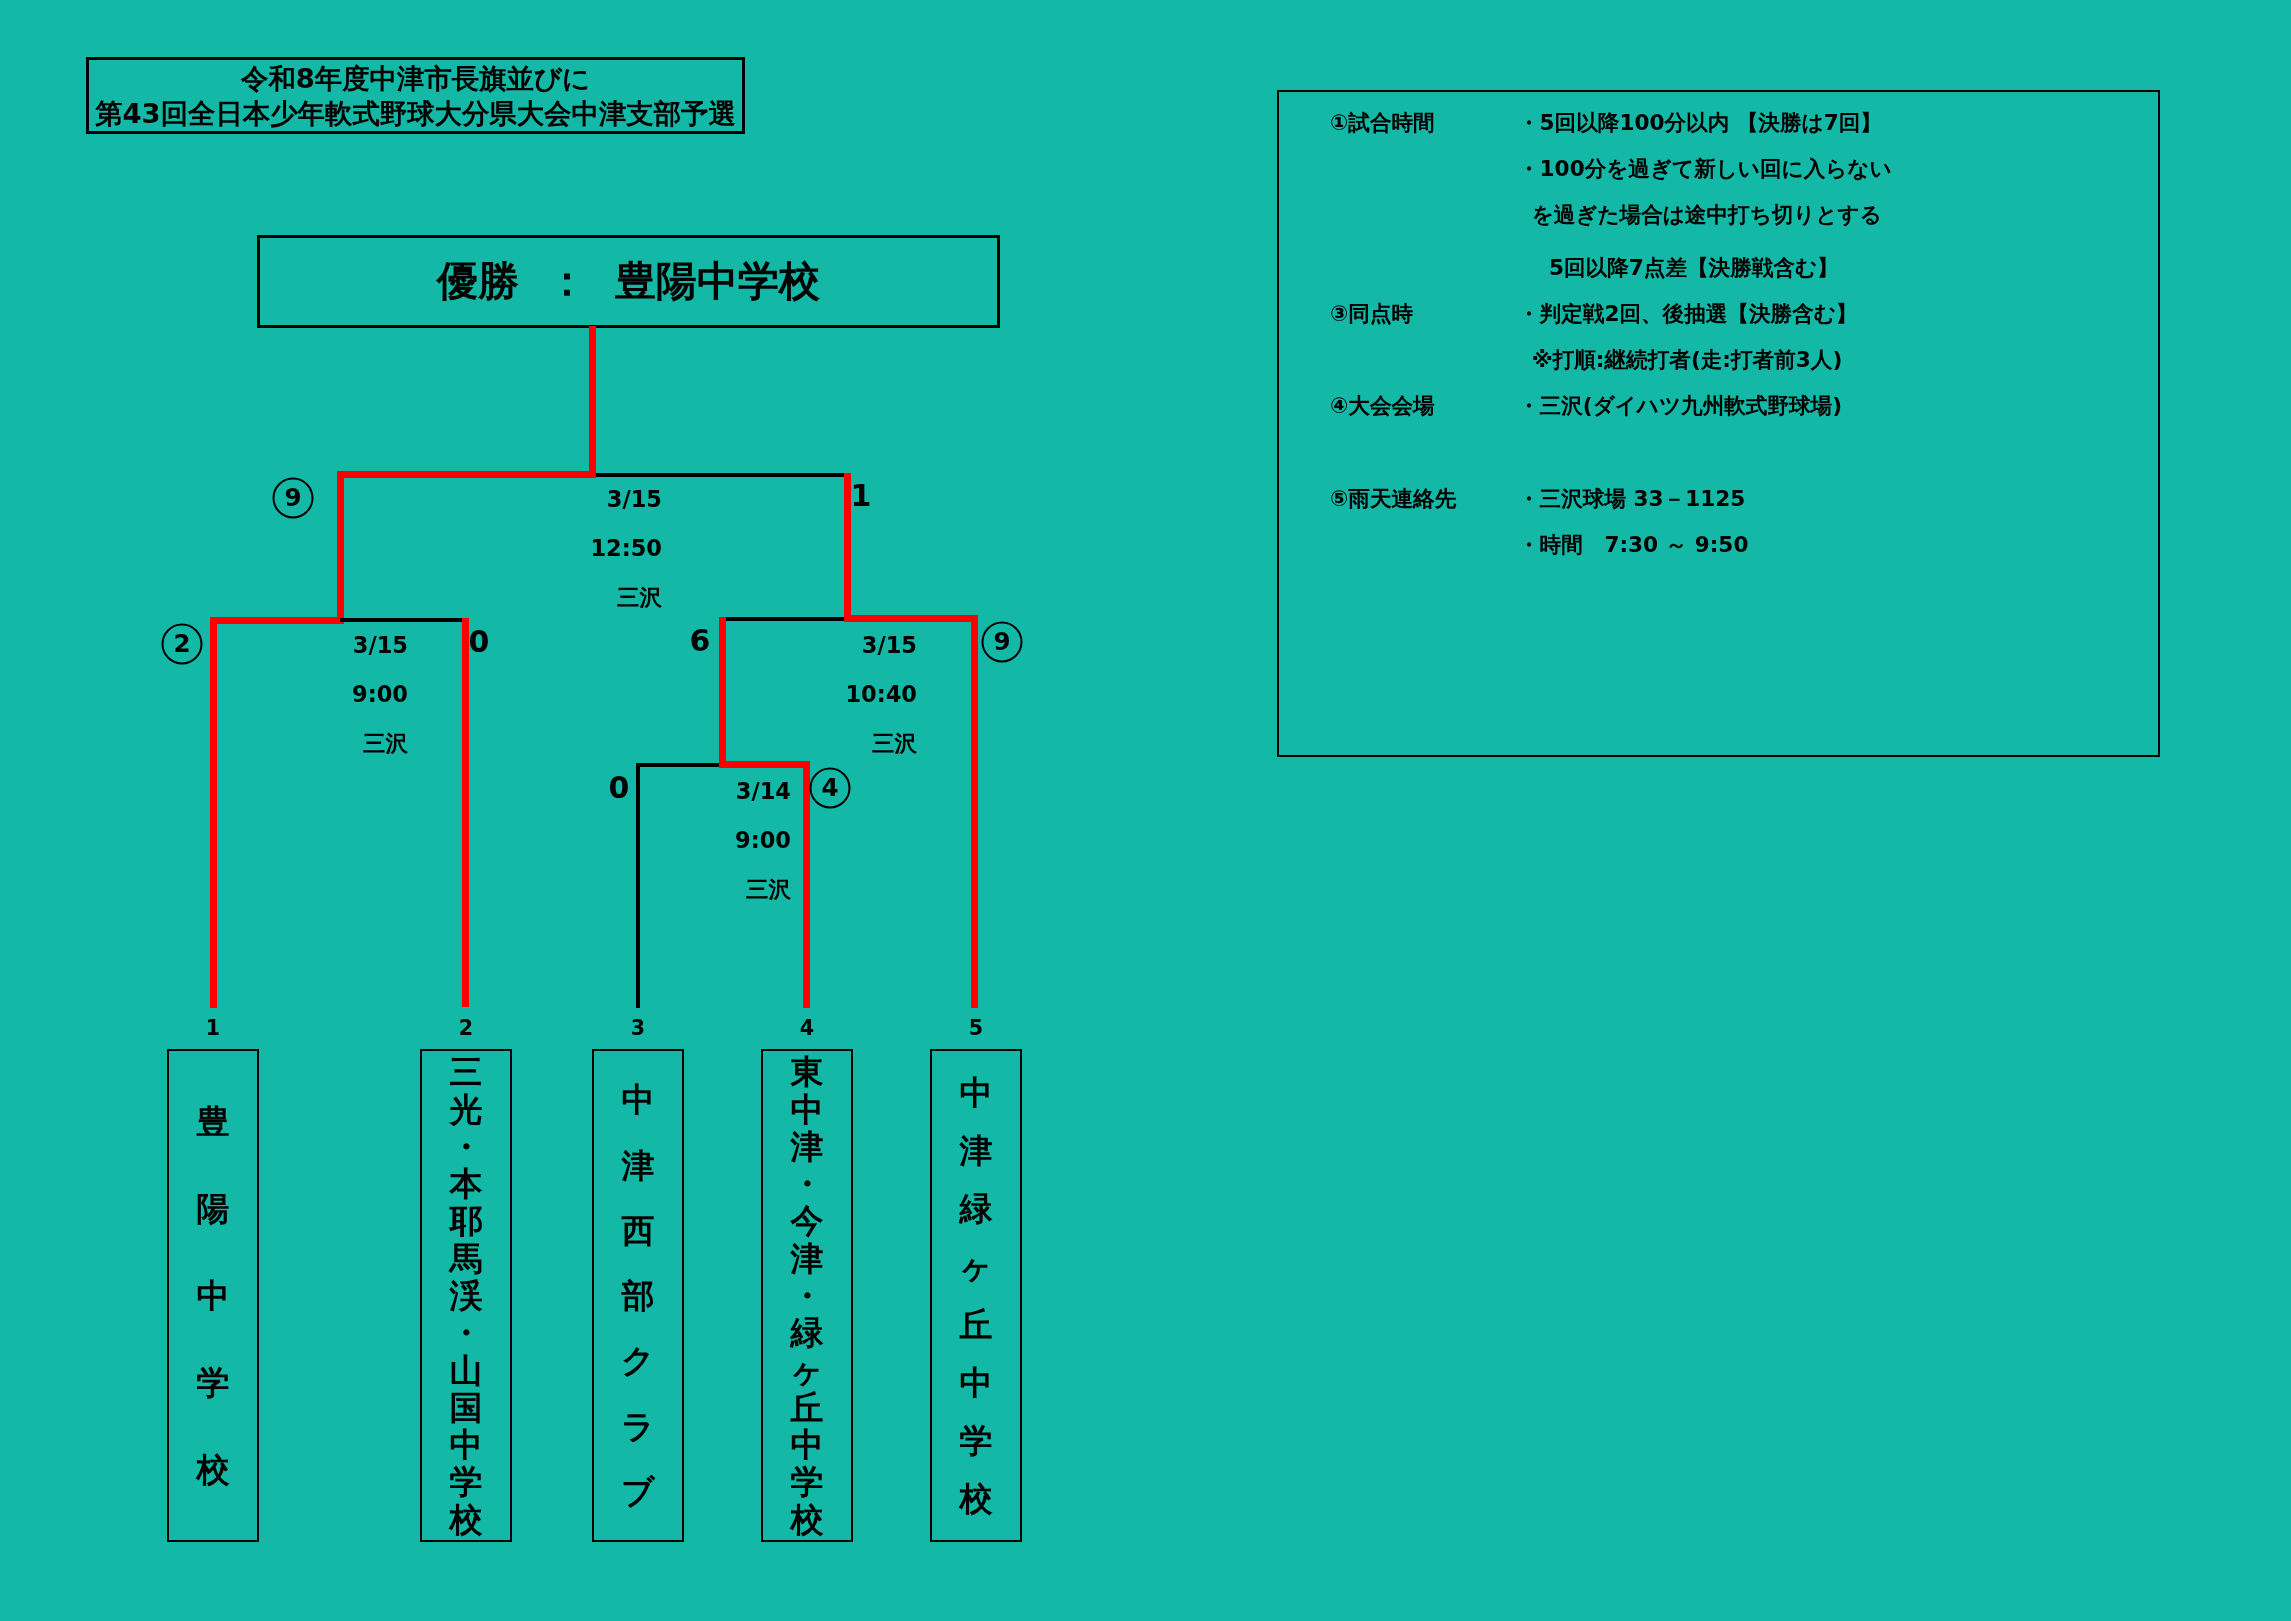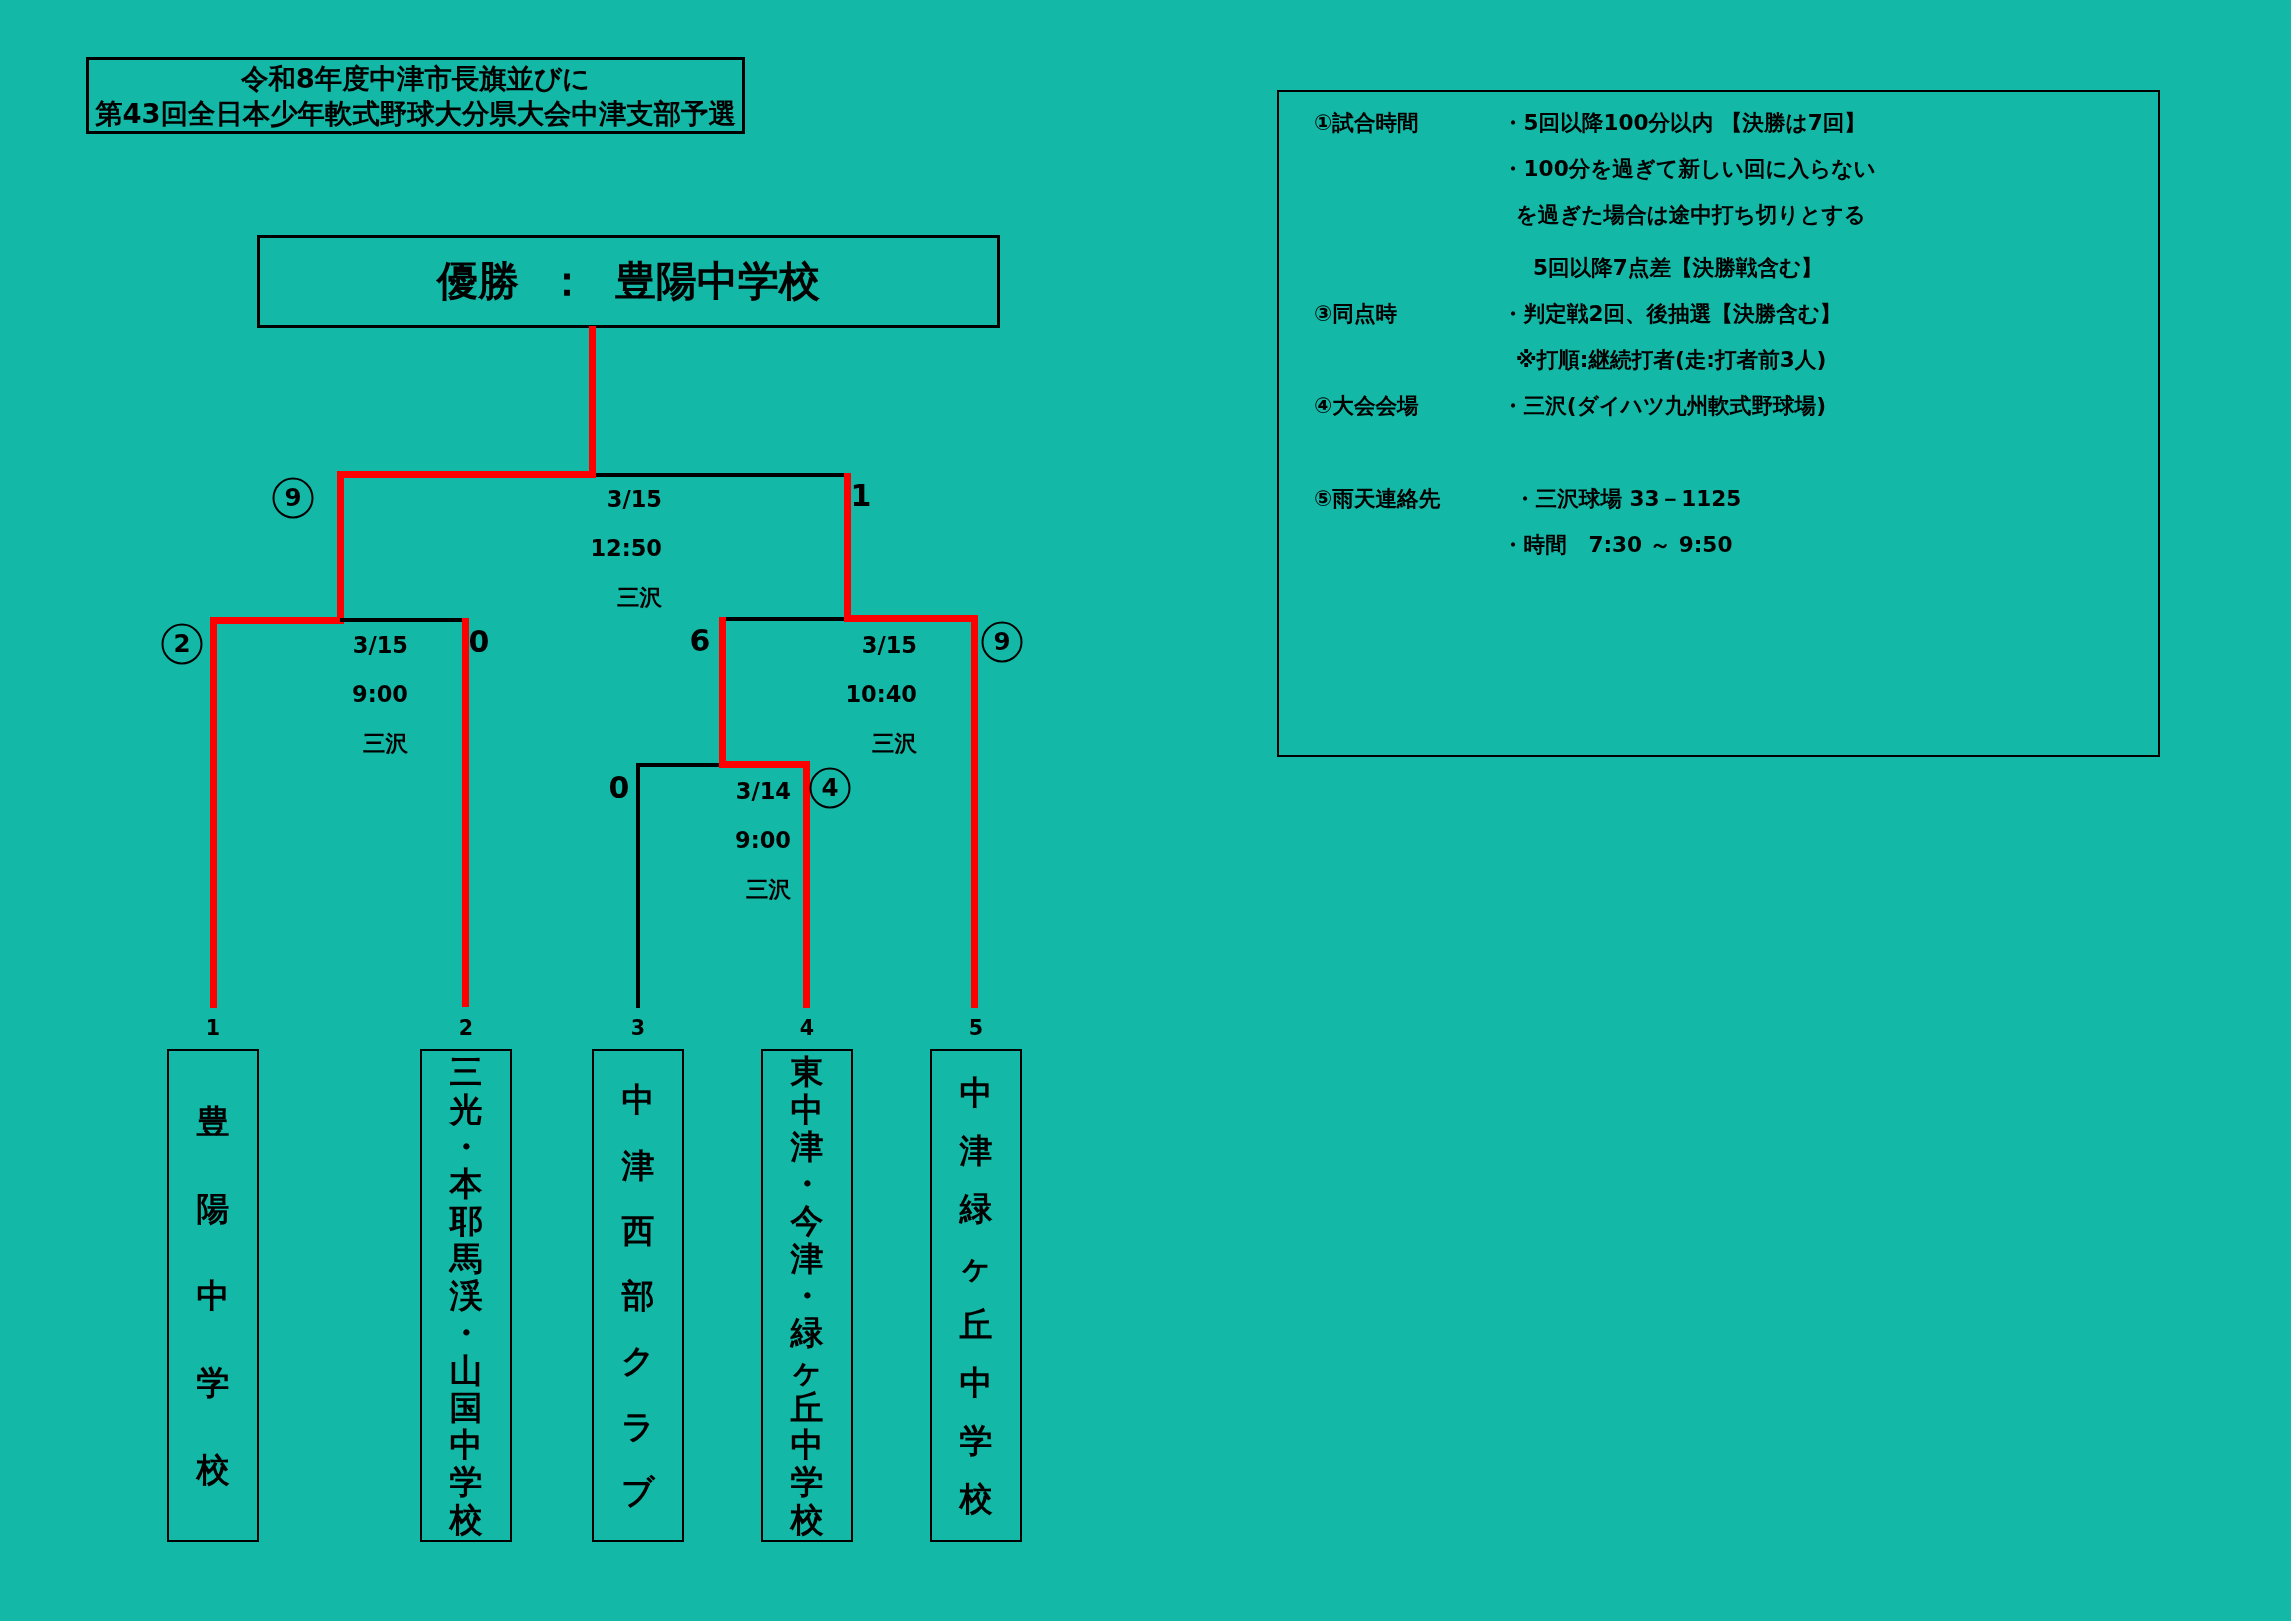--- a/index.html
+++ b/index.html
@@ -46,27 +46,27 @@
   .team-box{
     height:489px;border:2.9px solid #000;display:flex;flex-direction:column;
     justify-content:space-evenly;align-items:center;font-size:33px;line-height:1;
   }
   
   .rules-box{
     position:absolute;left:1277px;top:90px;width:883px;height:667px;
     border:2.9px solid #000;box-sizing:border-box;padding:7.8px 0 0 35px;
     font-size:21.6px;
   }
-  .rule-row{display:flex;height:46px;align-items:center;}
+  .rule-row{display:flex;height:46px;align-items:center;margin-left:16px;}
   .rule-label{width:188px;flex:none;white-space:nowrap;}
   .rule-text{white-space:nowrap;}
   .indent1{padding-left:13.7px;}
   .indent2{padding-left:31px;}
   .gap-sm{margin-top:6.9px;}
-  .gap-lg{margin-top:47px;gap:12px;}
+  .gap-lg{margin-top:47px;}
 </style>
 </head>
 <body>
 
 <div class="page">
 
   <div class="title-box">
     <div>令和8年度中津市長旗並びに</div>
     <div>第43回全日本少年軟式野球大分県大会中津支部予選</div>
   </div>

